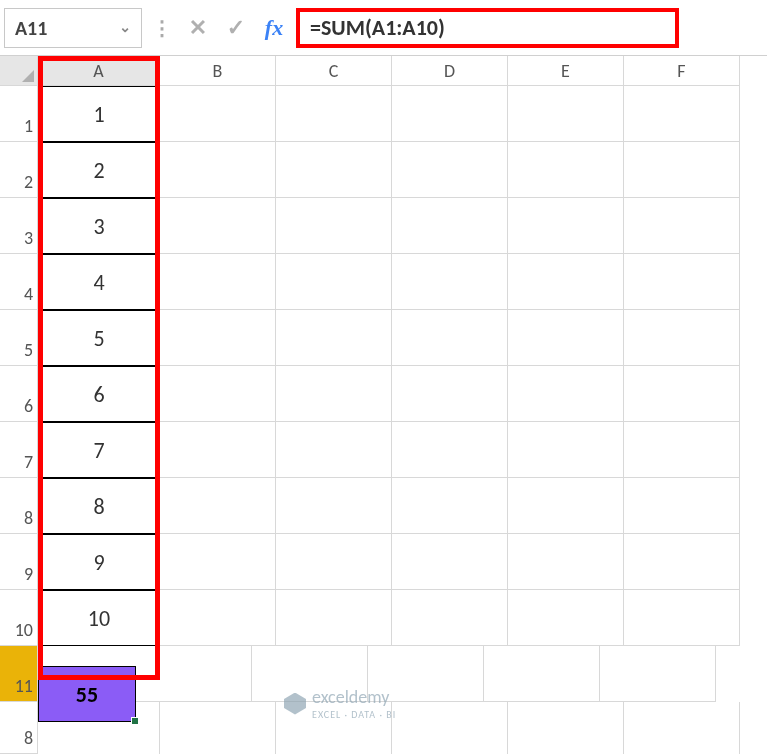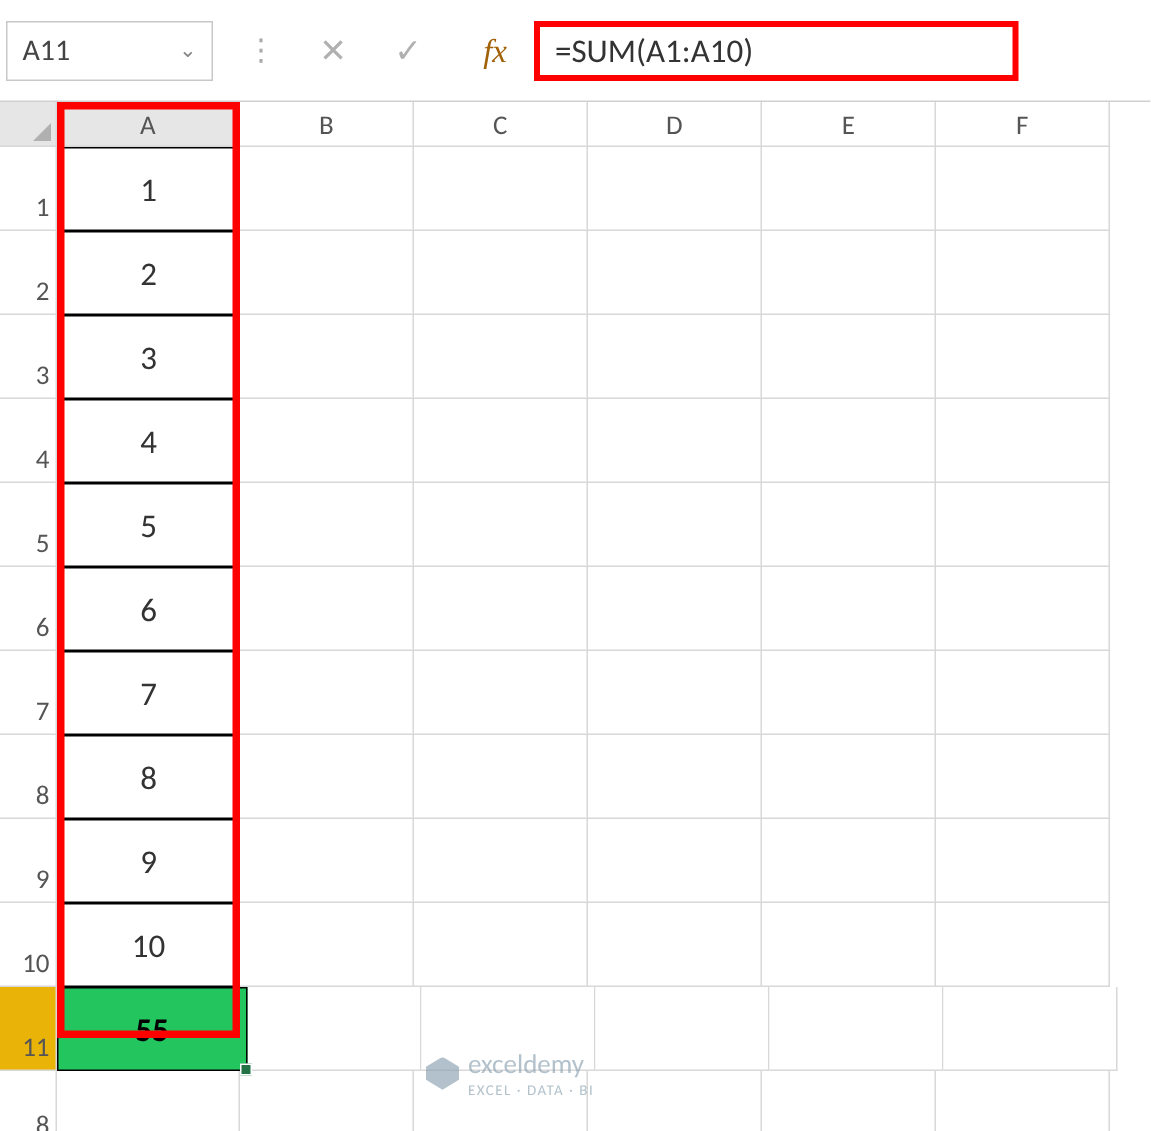--- a/index.html
+++ b/index.html
@@ -7,24 +7,25 @@
       font-family: 'Segoe UI', Calibri, sans-serif;
       background: #fff;
       width: 767px;
       height: 754px;
       overflow: hidden;
       position: relative;
     }
     .formula-bar-row {
       display: flex;
       align-items: center;
-      height: 68px;
+      height: 56px;
       border-bottom: 1px solid #d0d0d0;
       padding-left: 4px;
-      gap: 18px;
+      gap: 6px;
+      font-weight: bold;
     }
     .name-box {
       width: 138px;
       height: 40px;
       border: 1px solid #c8c8c8;
       display: flex;
       align-items: center;
       padding: 0 10px;
       font-size: 20px;
       color: #444;
@@ -45,24 +46,24 @@
       height: 40px;
       display: flex;
       align-items: center;
       justify-content: center;
       color: #b0b0b0;
       font-size: 22px;
     }
     .fx-label {
       font-style: italic;
       font-family: 'Times New Roman', serif;
-      color: #a16207;
+      color: #3b82f6;
       font-size: 22px;
       width: 32px;
-      text-align: right;
+      text-align: center;
     }
     .formula-input {
       flex: 1;
       height: 40px;
       border: 4px solid #ff0000;
       padding: 0 10px;
       font-size: 22px;
       color: #333;
       display: flex;
       align-items: center;
@@ -132,26 +133,27 @@
       justify-content: center;
       font-size: 22px;
       color: #333;
       background: #fff;
     }
     .cell.data-cell {
       border: 1px solid #000;
       width: 122px;
     }
     .cell.sum-cell {
-      background: #22c55e;
+      background: #8b5cf6;
       font-weight: bold;
       color: #000;
       border: 1px solid #000;
-      width: 127px;
-      position: relative;
+      width: 98px;
+      position: relative;
+      margin-top: 20px;
     }
     .sel-handle {
       position: absolute;
       right: -4px;
       bottom: -4px;
       width: 8px; height: 8px;
       background: #217346;
       border: 1px solid #fff;
     }
     .row12 { height: 52px; }

